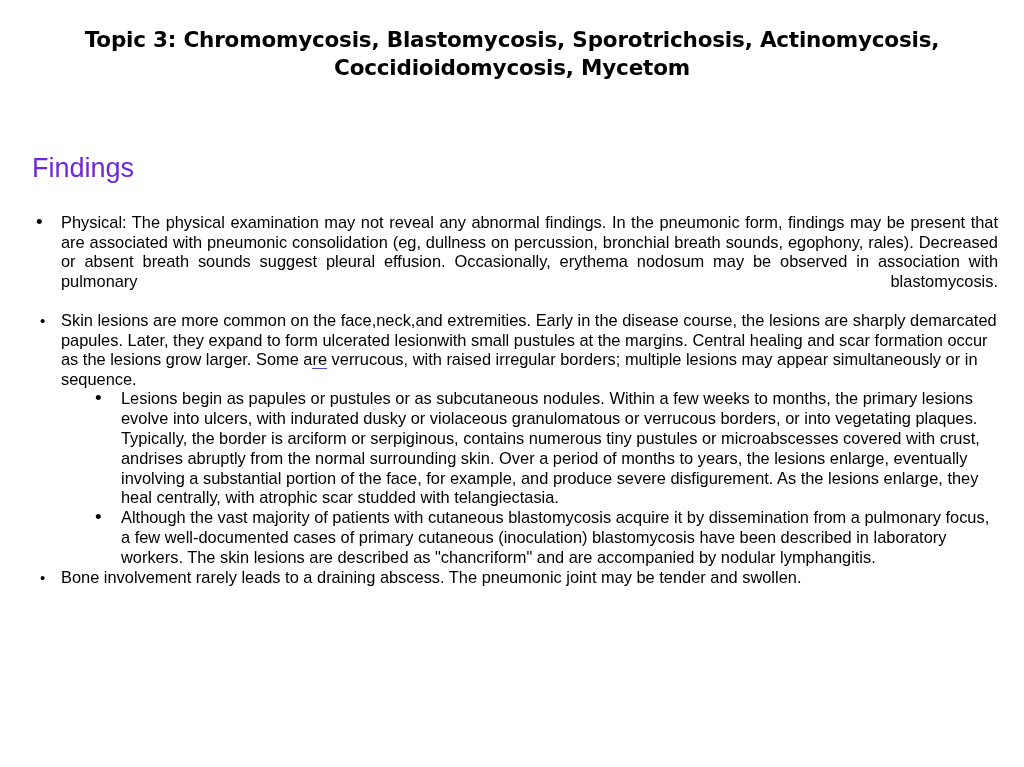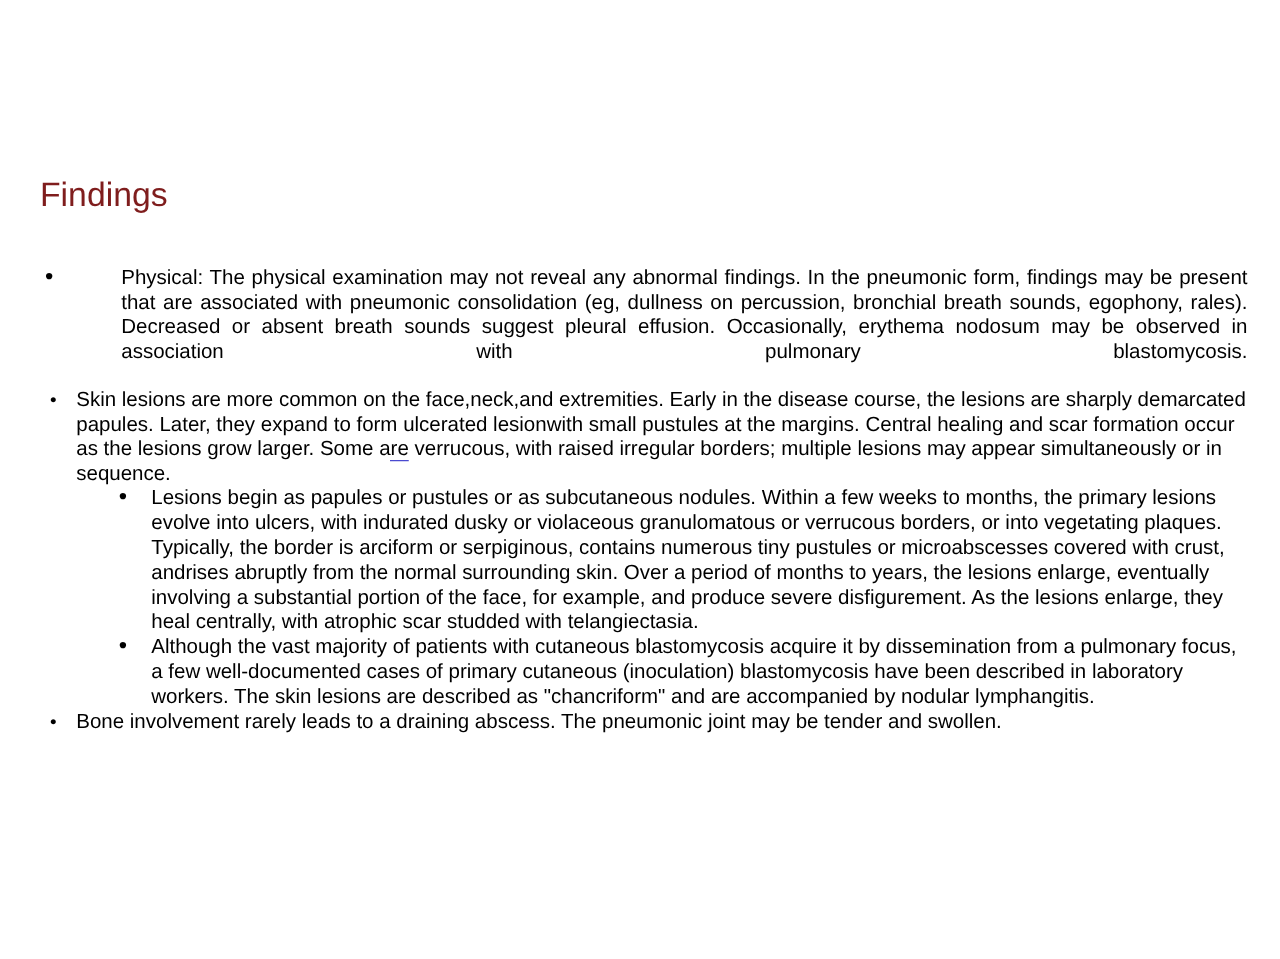--- a/index.html
+++ b/index.html
@@ -37,26 +37,26 @@
     font-size: 21.5px;
     line-height: 28px;
     letter-spacing: -0.2px;
     color: #000000;
   }
 
   
   .section-heading {
     position: absolute;
     left: 32px;
-    top: 140px;
+    top: 152px;
     font-family: "Liberation Sans", sans-serif;
     font-weight: normal;
     font-size: 27px;
     line-height: 32px;
-    color: #7f1d1d;
+    color: #6d28d9;
   }
 
   
   .body-content {
     position: absolute;
     left: 30px;
     top: 213px;
     width: 968px;
   }
 
@@ -82,21 +82,20 @@
   .bullet-l1 .marker-small {
     position: absolute;
     left: 10px;
     top: 0;
     font-size: 15px;
     line-height: 19.6px;
   }
   .bullet-l1.justify .txt {
     text-align: justify;
     text-justify: inter-word;
-    margin-left: 36px;
   }
   .bullet-l1 .txt {
     display: block;
   }
   
   .bullet-l1.justify .txt::after {
     content: "";
     display: inline-block;
     width: 100%;
   }
@@ -125,20 +124,24 @@
   .sc-mark {
     border-bottom: 1.5px solid #4a4ad0;
     padding-bottom: 0px;
   }
 </style>
 </head>
 <body>
 
 <div class="slide">
 
+  <div class="slide-title">
+    <span>Topic 3: Chromomycosis, Blastomycosis, Sporotrichosis, Actinomycosis,</span><br>
+    <span>Coccidioidomycosis, Mycetom</span>
+  </div>
 
   <div class="section-heading">Findings</div>
 
   <div class="body-content">
 
     <div class="bullet-l1 first justify">
       <span class="marker">•</span>
       <span class="txt">Physical: The physical examination may not reveal any abnormal findings. In the pneumonic form, findings may be present that are associated with pneumonic consolidation (eg, dullness on percussion, bronchial breath sounds, egophony, rales). Decreased or absent breath sounds suggest pleural effusion. Occasionally, erythema nodosum may be observed in association with pulmonary blastomycosis.</span>
     </div>
 

